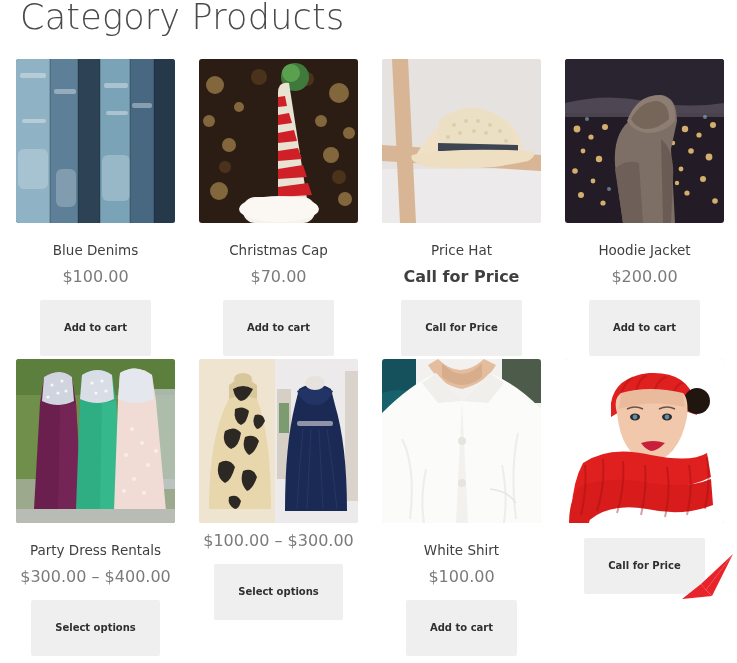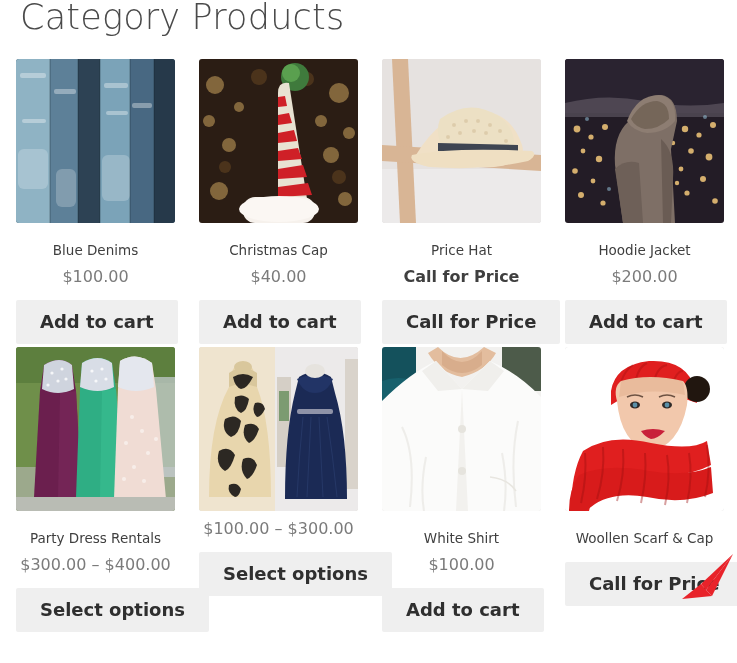--- a/index.html
+++ b/index.html
@@ -84,23 +84,23 @@
 
   
   .btn-wrap { margin-top: 15px; }
   .product-button {
     display: inline-block;
     background: #efefef;
     border: none;
     border-radius: 2px;
     color: #2f2f2f;
     font-family: "DejaVu Sans", sans-serif;
-    font-size: 18px;
+    font-size: 10px;
     font-weight: 700;
-    padding: 14px 24px;
+    padding: 20px 24px;
     line-height: 16px;
     cursor: pointer;
     white-space: nowrap;
   }
 
   
   .annotation-arrow {
     position: absolute;
     left: 670px;
     top: 552px;
@@ -183,21 +183,21 @@
           <path d="M79 74 L95 71 L98 82 L79 84 Z"></path>
           <path d="M79 92 L99 89 L103 100 L79 102 Z"></path>
           <path d="M79 110 L104 106 L108 118 L79 120 Z"></path>
           <path d="M79 128 L109 124 L113 136 L79 138 Z"></path>
         </g>
         <rect x="44" y="138" width="72" height="26" rx="12" fill="#f6f1ec"></rect>
         <ellipse cx="80" cy="150" rx="40" ry="13" fill="#fbf7f3"></ellipse>
       </svg>
     </div>
     <div class="product-name">Christmas Cap</div>
-    <div class="product-price">$40.00</div>
+    <div class="product-price">$70.00</div>
     <div class="btn-wrap">
       <button class="product-button">Add to cart</button>
     </div>
   </div>
 
   <div class="product-card">
     <div class="thumb">
       <svg viewBox="0 0 159 164" preserveAspectRatio="none" aria-hidden="true">
         <rect width="159" height="164" fill="#eceaea"></rect>
         <rect x="0" y="0" width="159" height="110" fill="#e6e2e0"></rect>
@@ -410,21 +410,20 @@
         <path d="M62 50 Q70 46 78 50 M94 50 Q102 46 110 50" stroke="#6d5242" stroke-width="1.6" fill="none"></path>
         <path d="M76 84 Q88 80 100 84 Q92 92 86 92 Q80 90 76 84 Z" fill="#c8203a"></path>
         <path d="M30 164 Q34 108 70 98 L110 98 Q138 116 136 164 Z" fill="#ffffff"></path>
         <path d="M18 104 Q44 86 86 96 Q126 104 142 94 L146 118 Q120 132 84 126 Q46 120 30 140 L24 164 L6 164 Q6 126 18 104 Z" fill="#e01f1f"></path>
         <path d="M14 128 Q42 116 84 124 Q122 130 146 120 L148 146 Q118 158 82 150 Q46 144 26 160 L20 164 L4 164 Q4 142 14 128 Z" fill="#d81b1b"></path>
         <g opacity="0.4" stroke="#9c0f0f" stroke-width="2" fill="none">
           <path d="M20 106 Q22 130 16 156 M38 100 Q40 126 32 152 M58 102 Q60 128 52 154 M80 106 Q82 130 76 156 M102 108 Q106 132 100 158 M124 106 Q128 130 122 156 M142 98 Q146 124 140 150"></path>
         </g>
       </svg>
     </div>
-    <div class="product-name">Woollen Scarf &amp; Cap</div>
     <div class="btn-wrap">
       <button class="product-button">Call for Price</button>
     </div>
   </div>
 
 </div>
 
 <svg class="annotation-arrow" viewBox="0 0 67 60" aria-hidden="true">
   <g fill="#e8232a">
     <path d="M63 2 L36 38 L31 32 Z"></path>

